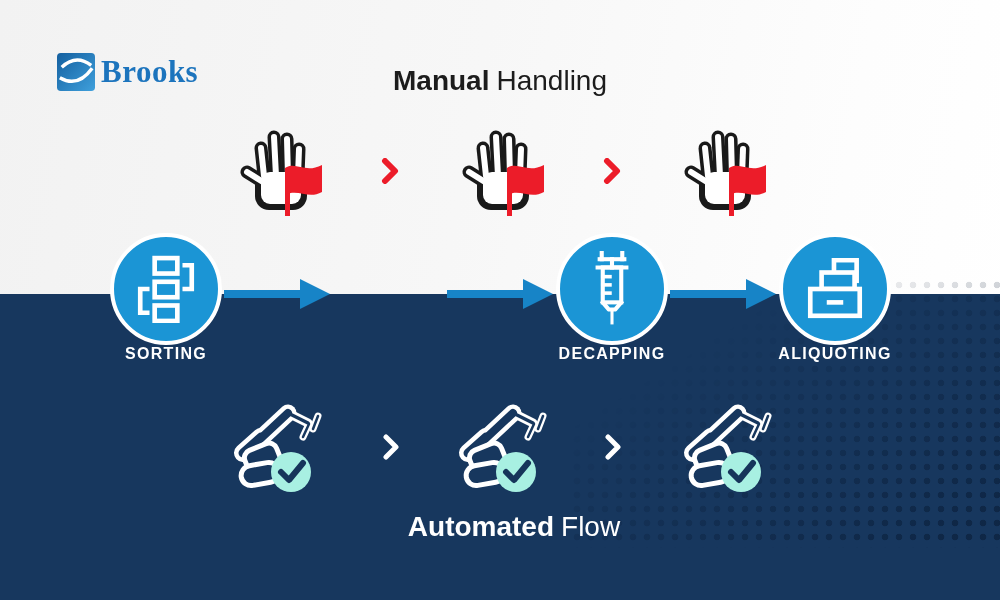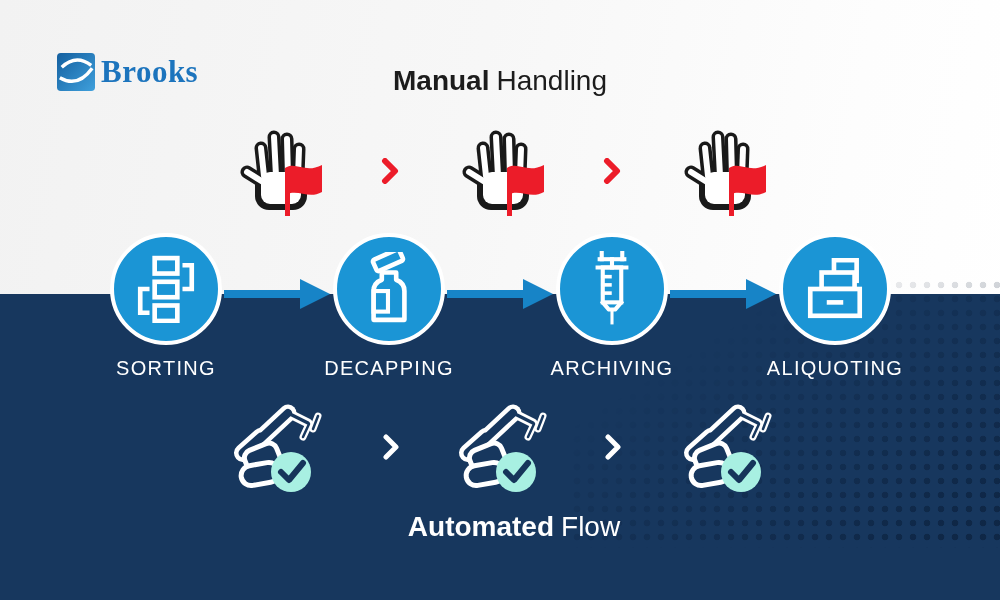--- a/index.html
+++ b/index.html
@@ -32,21 +32,21 @@
 
   
   .pict { position:absolute; width:100px; height:100px; }
   .chev { position:absolute; width:20px; height:26px; }
 
   
   .step { position:absolute; width:220px; text-align:center; }
   .circle { width:112px; height:112px; margin:0 auto; border-radius:50%;
             background:#1b95d5; border:4px solid #ffffff;
             display:flex; align-items:center; justify-content:center; }
-  .step-label { margin-top:12px; color:#ffffff; font-weight:normal; font-size:20px;
+  .step-label { color:#ffffff; font-weight:bold; font-size:16px;
                 letter-spacing:1.3px; }
   .flow-arrow { position:absolute; top:279px; width:106px; height:30px; }
 
   svg { display:block; }
   .hidden-defs { position:absolute; width:0; height:0; overflow:hidden; }
 </style>
 </head>
 <body>
 
 <div class="canvas">
@@ -177,52 +177,40 @@
           <rect x="19" y="26" width="22" height="15"></rect>
           <rect x="19" y="49" width="22" height="15"></rect>
           <path d="M46,10 L55,10 L55,33 L46,33"></path>
           <path d="M14,33 L5,33 L5,56 L14,56"></path>
         </svg>
       </span>
     </div>
     <div class="step-label">SORTING</div>
   </div>
 
-  <div class="step" style="left:279px; top:233px;">
-    <div class="circle">
-      <span>
-        <svg width="58" height="74" viewBox="0 0 56 72" fill="none" stroke="#ffffff">
-          <rect x="13" y="2" width="28" height="12" rx="2" stroke-width="4.5" transform="rotate(-24 27 8)"></rect>
-          <path d="M21,20 L35,20 L35,27 C40,29 43,33 43,38 L43,66 L13,66 L13,38 C13,33 16,29 21,27 Z" stroke-width="4.5" stroke-linejoin="round"></path>
-          <rect x="13" y="38" width="14" height="20" stroke-width="4"></rect>
-        </svg>
-      </span>
-    </div>
-    <div class="step-label">DECAPPING</div>
-  </div>
 
   <div class="step" style="left:502px; top:233px;">
     <div class="circle">
       <span>
         <svg width="46" height="76" viewBox="0 0 44 74" fill="none" stroke="#ffffff" stroke-width="4" stroke-linecap="square">
           <line x1="12" y1="2" x2="12" y2="8"></line>
             <line x1="32" y1="2" x2="32" y2="8"></line>
           <line x1="10" y1="8" x2="34" y2="8"></line>
           <line x1="22" y1="8" x2="22" y2="16"></line>
           <line x1="8" y1="16" x2="36" y2="16"></line>
           <rect x="13" y="16" width="18" height="34"></rect>
           <line x1="13" y1="25" x2="20" y2="25" stroke-width="3.5"></line>
           <line x1="13" y1="33" x2="20" y2="33" stroke-width="3.5"></line>
           <line x1="13" y1="41" x2="20" y2="41" stroke-width="3.5"></line>
           <path d="M13,50 L19,57 L25,57 L31,50" stroke-linejoin="round"></path>
           <line x1="22" y1="57" x2="22" y2="70" stroke-width="3"></line>
         </svg>
       </span>
     </div>
-    <div class="step-label">ARCHIVING</div>
+    <div class="step-label">DECAPPING</div>
   </div>
 
   <div class="step" style="left:725px; top:233px;">
     <div class="circle">
       <span>
         <svg width="68" height="62" viewBox="0 0 66 60" stroke="#ffffff" stroke-width="4.5" fill="#1b95d5">
           <rect x="32" y="2" width="22" height="20"></rect>
           <rect x="20" y="14" width="32" height="16"></rect>
           <rect x="9" y="30" width="48" height="26"></rect>
           <line x1="25" y1="43" x2="41" y2="43"></line>

